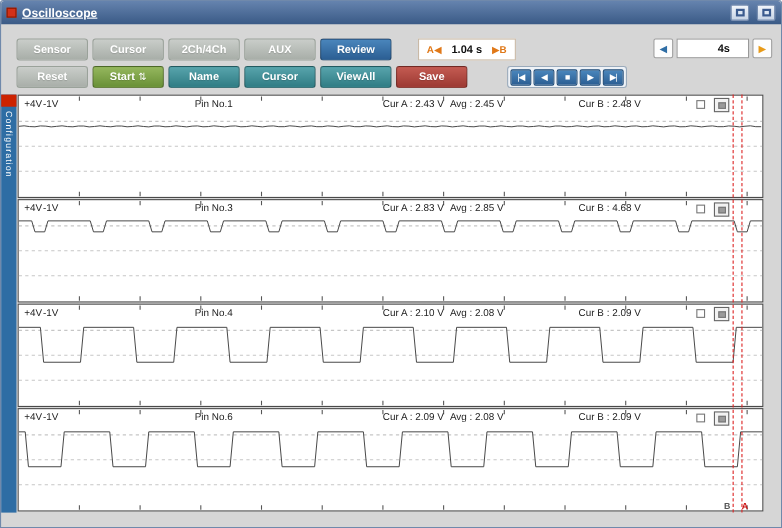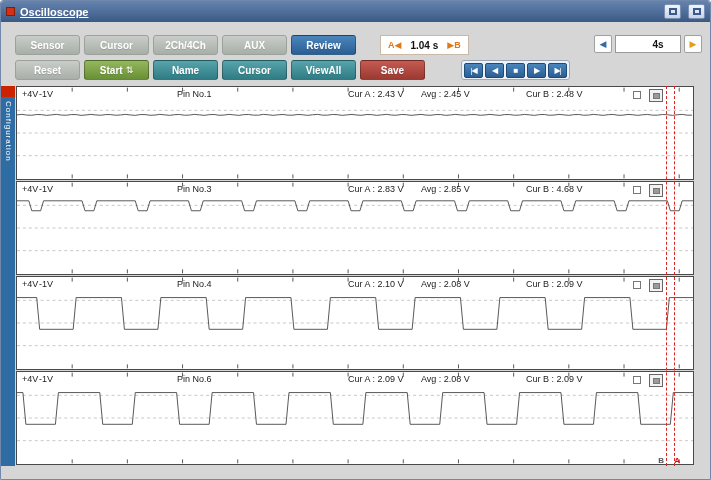--- a/index.html
+++ b/index.html
@@ -60,21 +60,21 @@
              flex-direction:column; align-items:center; }
   .sidebar-red { width:14px; height:11px; background:#cc2200; }
   .sidebar-label { writing-mode:vertical-rl; color:#fff; font-size:8px; letter-spacing:1px; margin-top:4px; }
 
   .channels { flex:1; position:relative; }
   .panel { position:relative; height:94px; background:#fff; border:1px solid #4a4a4a; margin-bottom:1px; }
   .panel .lbl { position:absolute; top:2px; font-size:9px; color:#222; white-space:nowrap; }
   .l-top  { left:5px; }
   .l-name { left:160px; }
   .l-cura { left:292px;margin-left:39px; }
-  .l-avg  { left:404px; }
+  .l-avg  { left:392px; }
   .l-curb { left:509px; }
   .l-bot  { left:22px; top:auto; bottom:1px; }
 
   .chk-small { position:absolute; top:4px; right:52px; width:8px; height:8px;
                border:1px solid #777; background:#fff; }
   .chk-big { position:absolute; top:2px; right:30px; width:14px; height:13px;
              border:1px solid #666; background:#f2f2f2; display:flex; align-items:center; justify-content:center; }
   .chk-big .inner { width:7px; height:6px; background:#9a9a9a; border:1px solid #777; }
 
   svg.wave { position:absolute; inset:0; width:100%; height:100%; display:block; }

